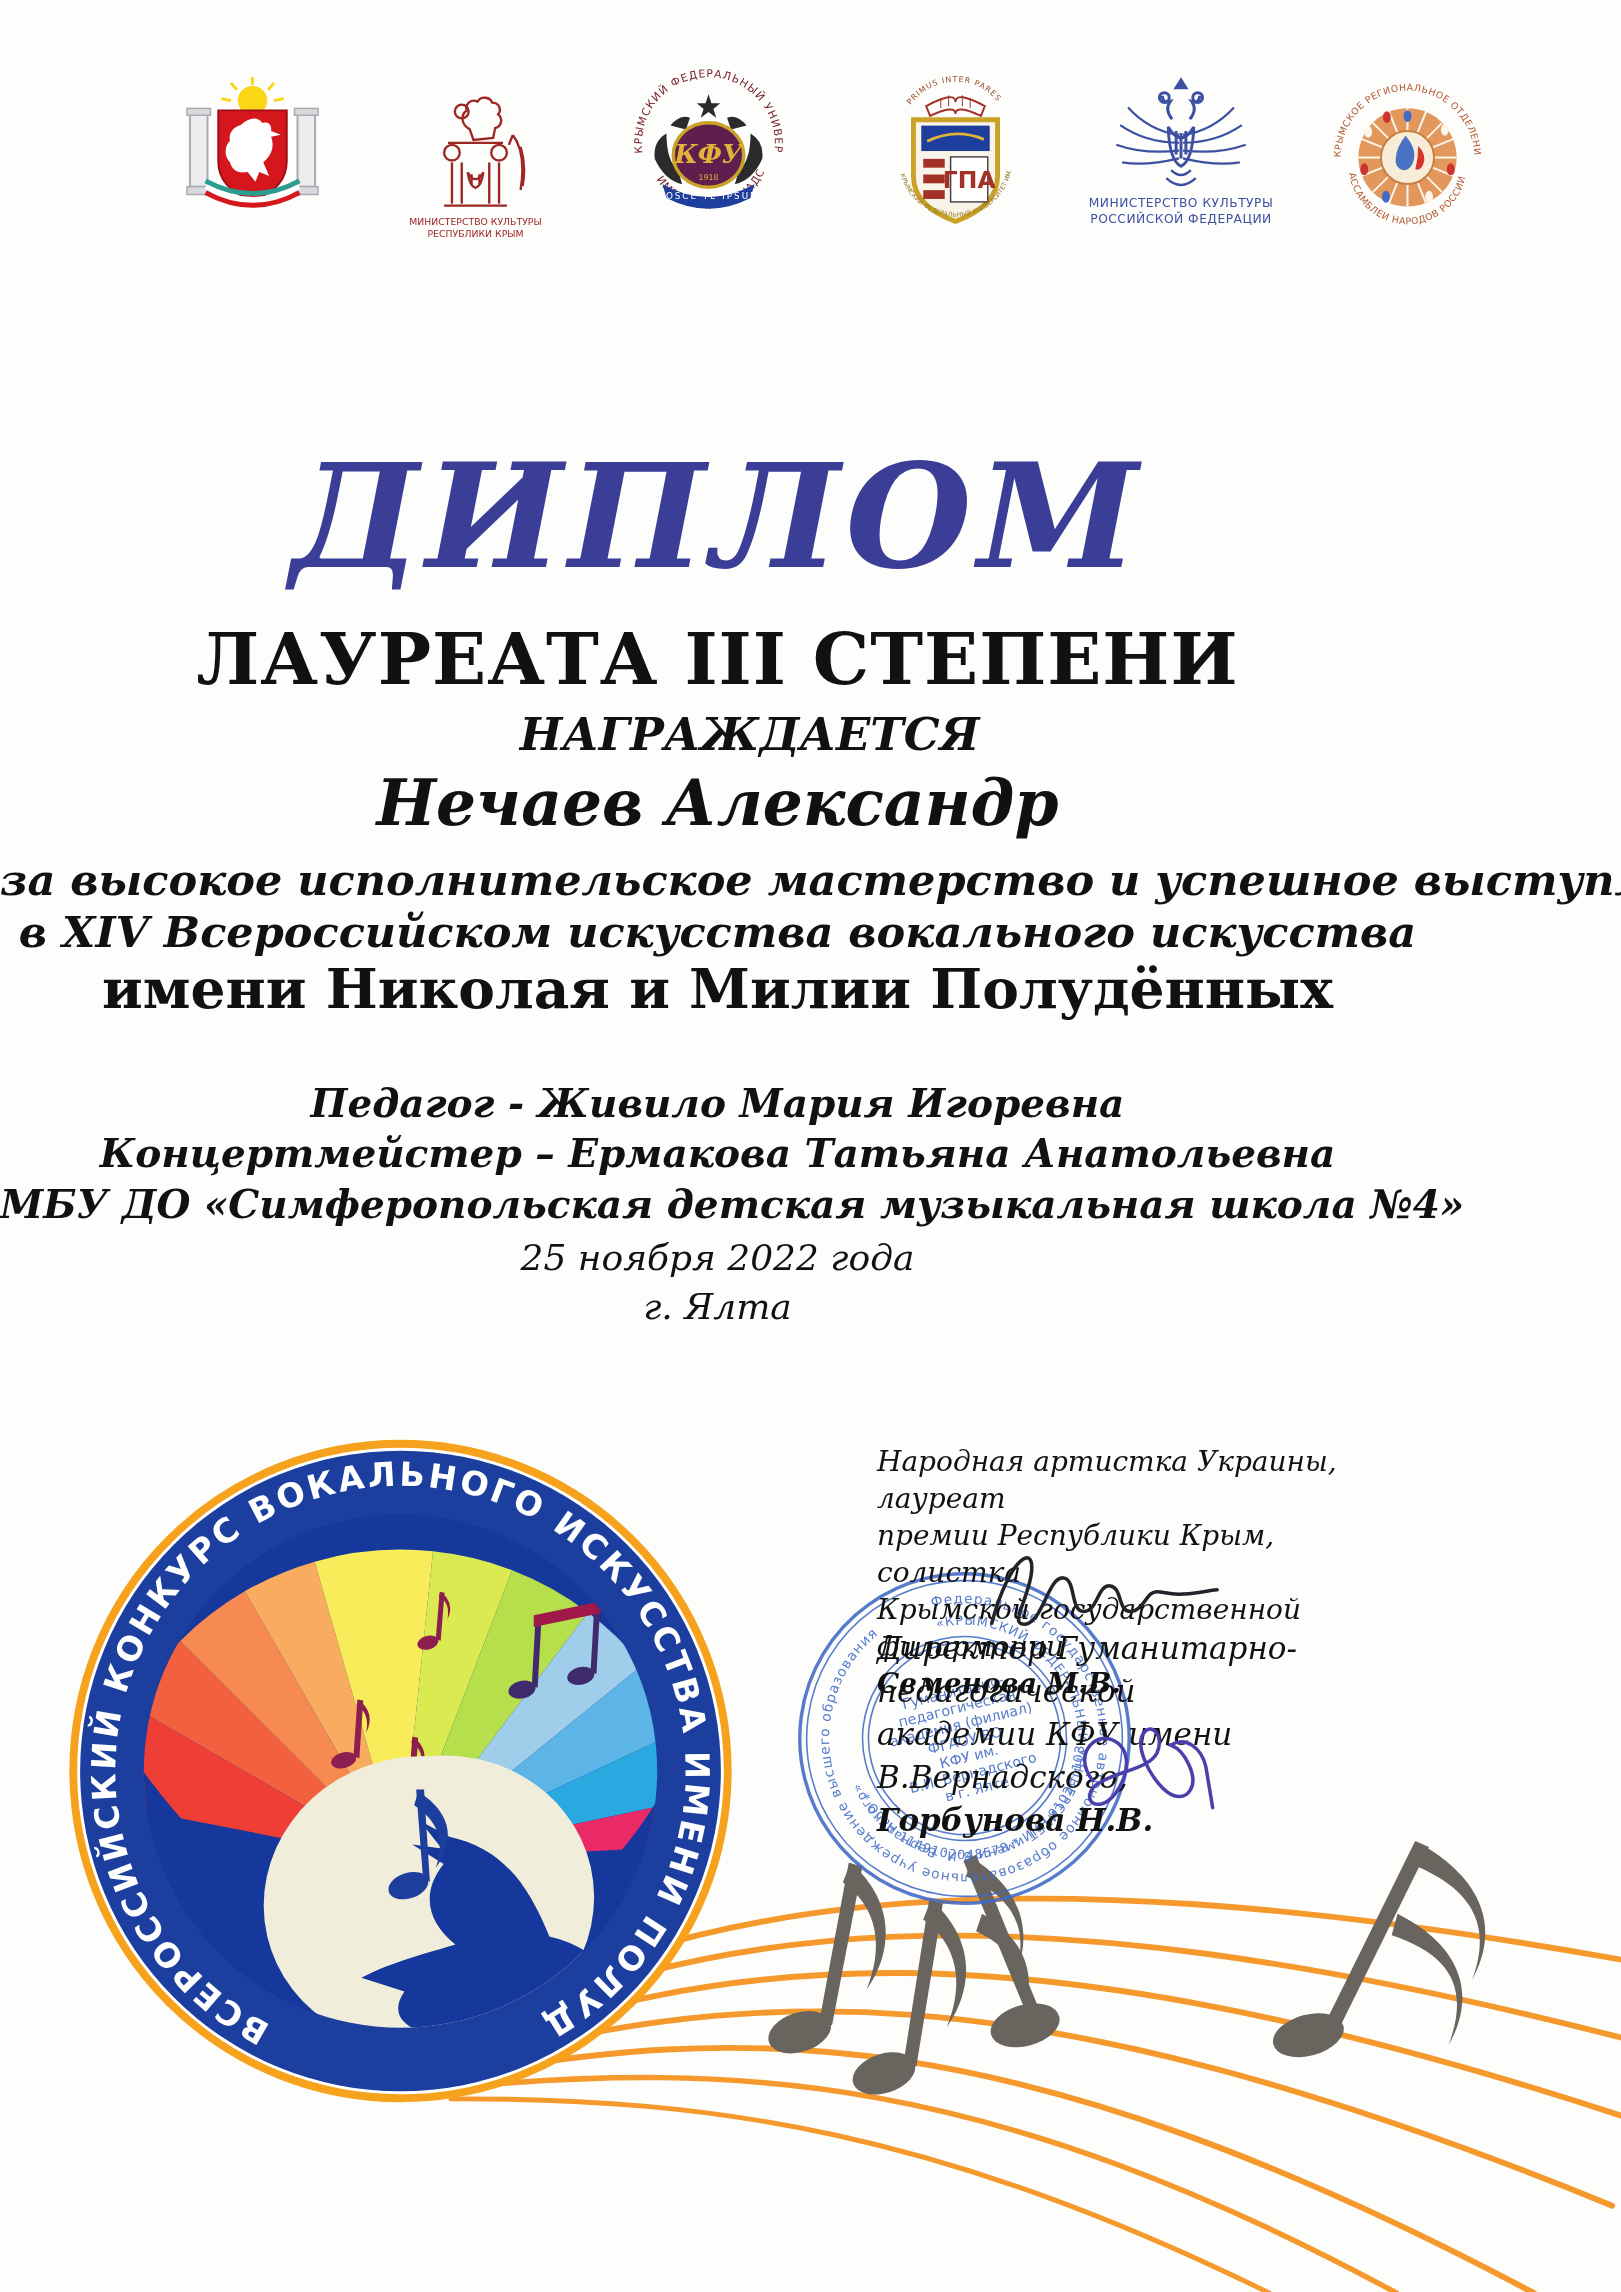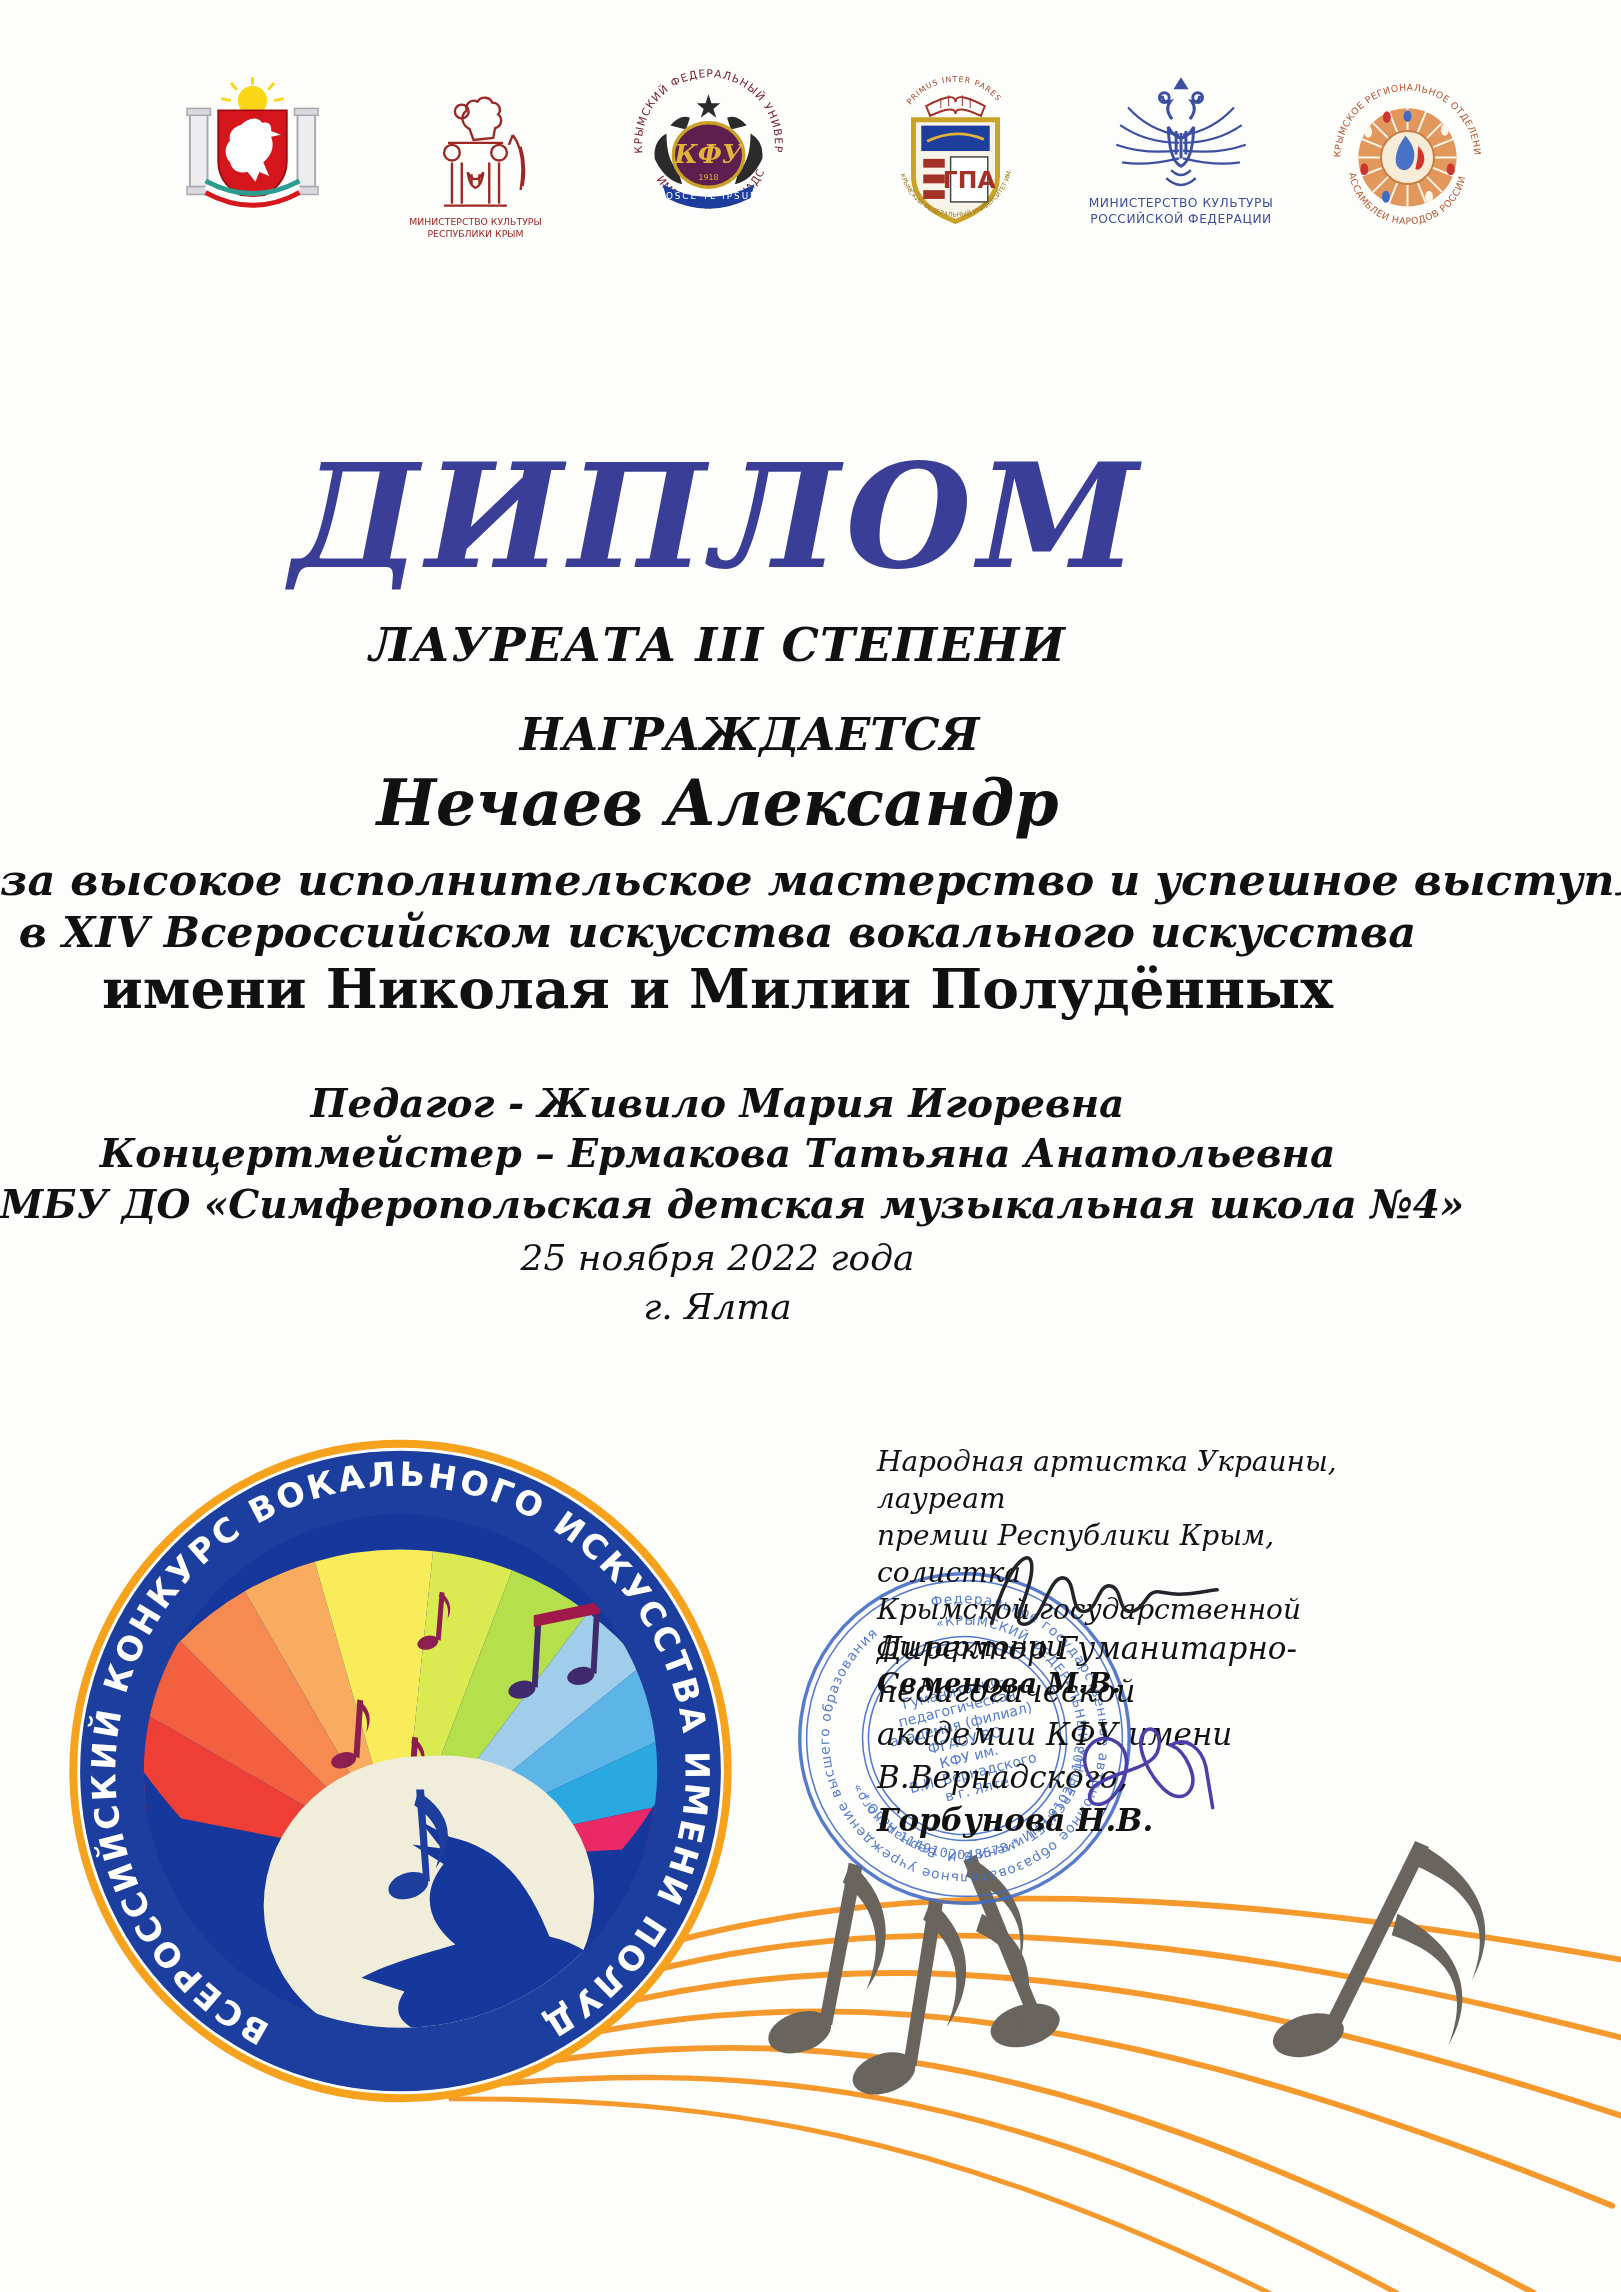--- a/index.html
+++ b/index.html
@@ -1,21 +1,21 @@
 <!DOCTYPE html>
 <html><head>
 <meta charset="utf-8">
 <style>
   html,body{margin:0;padding:0;background:#9a9a9a;}
   .page{position:relative;width:1621px;height:2293px;background:#fdfdfc;overflow:hidden;
         font-family:"DejaVu Serif", serif;color:#111;}
   .abs{position:absolute;}
   .center-line{position:absolute;left:0;width:1435px;text-align:center;white-space:nowrap;}
   .title{font-size:145px;font-weight:bold;font-style:italic;color:#3b3e97;letter-spacing:5.9px;}
-  .subtitle{font-size:47px;font-weight:bold;font-style:italic;letter-spacing:1px;}
+  .subtitle{font-size:71px;font-weight:bold;letter-spacing:1px;}
   .awarded{font-size:45px;font-weight:bold;font-style:italic;padding-left:32px;}
   .recipient{font-size:63px;font-weight:bold;font-style:italic;}
   .body-lg{font-size:43px;font-weight:600;font-style:italic;}
   .body-xl{font-size:55px;font-weight:bold;}
   .body-md{font-size:39px;font-weight:600;font-style:italic;}
   .body-sm{font-size:36px;font-weight:500;font-style:italic;}
   .sig-block{position:absolute;left:877px;width:549px;font-style:italic;}
   .sig1{top:1443px;font-size:28px;line-height:37px;}
   .sig2{top:1627px;font-size:31px;line-height:43px;}
   .sig-name{font-weight:bold;}

